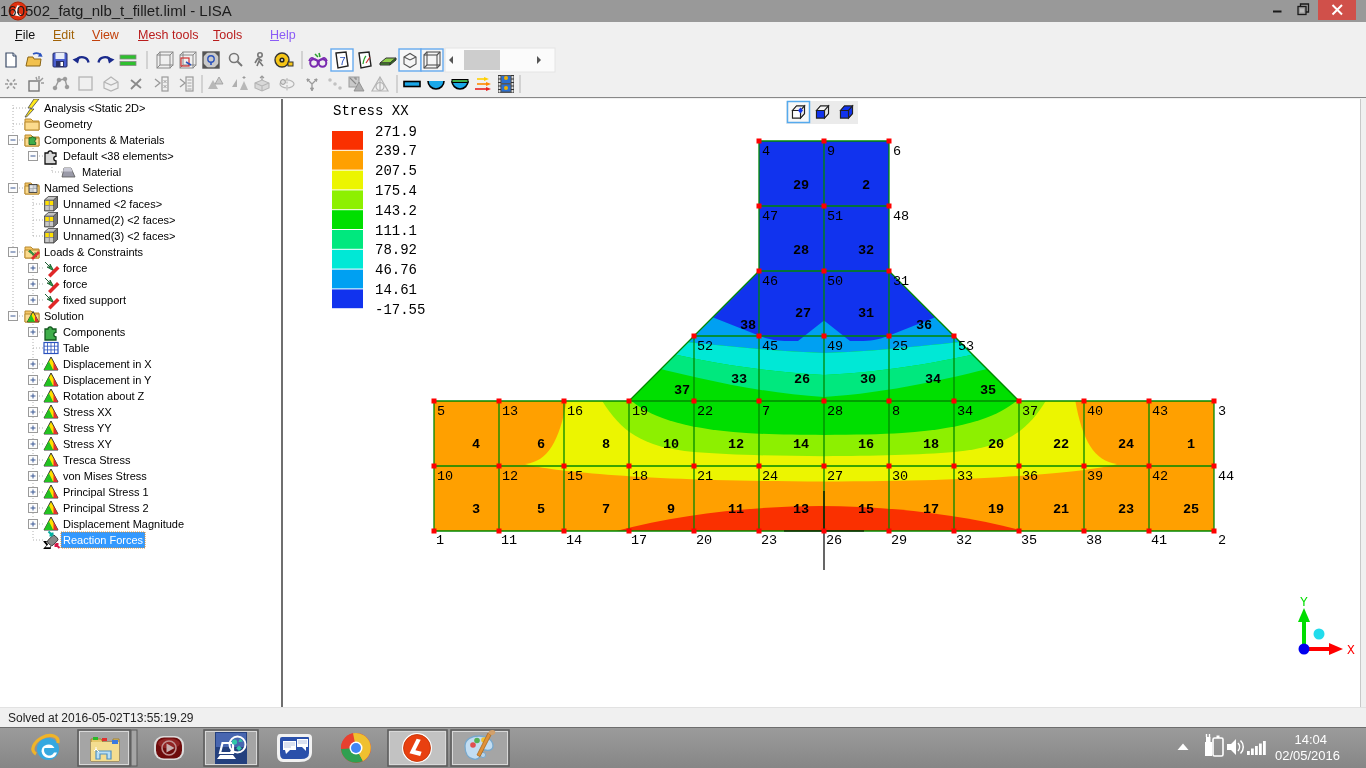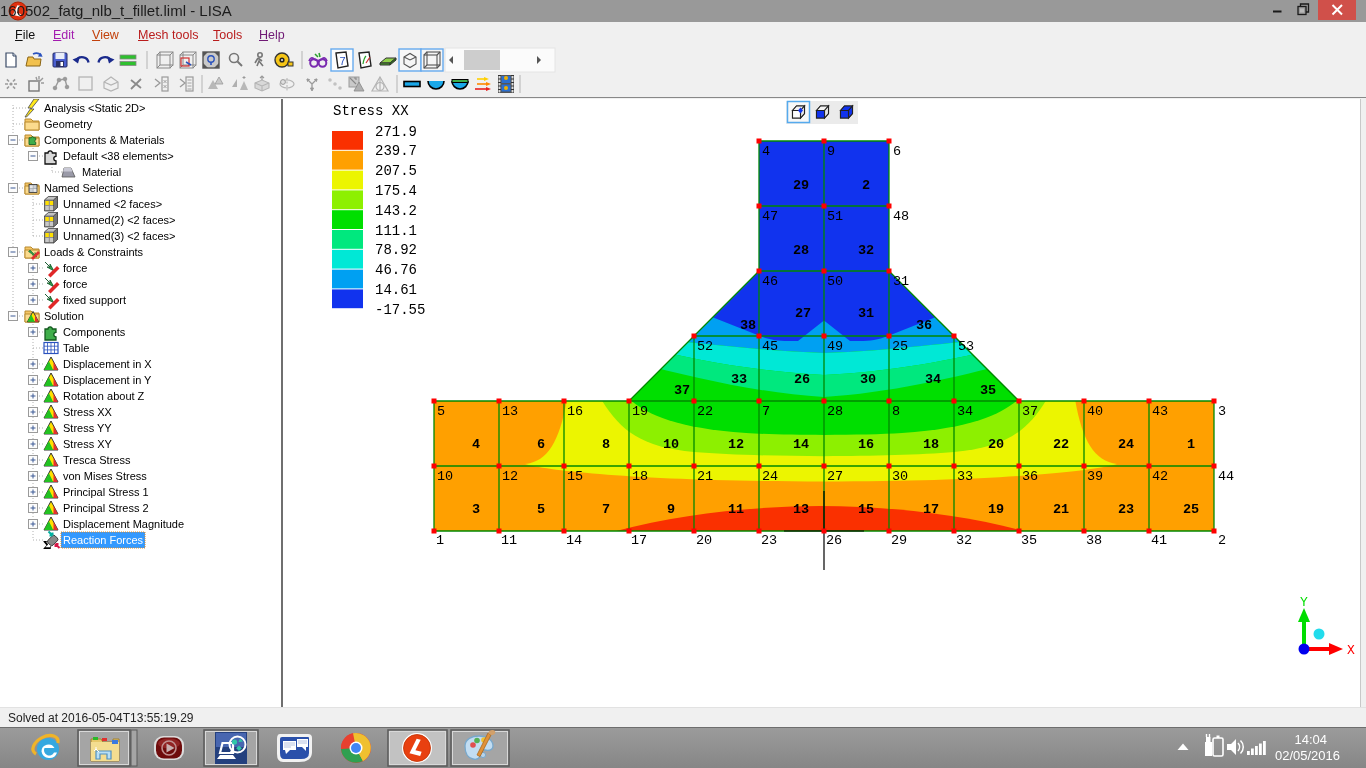--- a/index.html
+++ b/index.html
@@ -24,25 +24,25 @@
 <svg class="abs" style="left:1260px;top:0" width="106" height="22">
     <rect x="58" y="0" width="38" height="20" fill="#d0504a"></rect>
     <rect x="13" y="10.5" width="8.5" height="2" fill="#1a1a1a"></rect>
     <path d="M40.5,6.5 v-2.5 h8 v8 h-2.5" fill="none" stroke="#1a1a1a" stroke-width="1.3"></path>
     <rect x="38" y="6.5" width="8" height="8" fill="#989898" stroke="#1a1a1a" stroke-width="1.3"></rect>
     <rect x="40" y="8.5" width="4" height="4" fill="#b8b8b8"></rect>
     <path d="M72.5,5 l9.5,9.5 m0,-9.5 l-9.5,9.5" stroke="#fff" stroke-width="2"></path>
   </svg>
 <div class="abs" id="menubar">
     <span class="mi" style="left:15px;color:#111"><u>F</u>ile</span>
-    <span class="mi" style="left:53px;color:#a21caf"><u>E</u>dit</span>
+    <span class="mi" style="left:53px;color:#a16207"><u>E</u>dit</span>
     <span class="mi" style="left:92px;color:#c2410c"><u>V</u>iew</span>
     <span class="mi" style="left:138px;color:#b91c1c"><u>M</u>esh tools</span>
     <span class="mi" style="left:213px;color:#b91c1c"><u>T</u>ools</span>
-    <span class="mi" style="left:259px;color:#701a75"><u>H</u>elp</span>
+    <span class="mi" style="left:270px;color:#8b5cf6"><u>H</u>elp</span>
   </div>
 <svg class="abs" style="left:0;top:47px" width="1366" height="51">
     <g transform="translate(11,13)">
       <path d="M-5,-7 L2,-7 L5,-4 L5,7 L-5,7 Z" fill="#fff" stroke="#3a4a66" stroke-width="1.2"></path>
       <path d="M2,-7 L2,-4 L5,-4" fill="#dde4ee" stroke="#3a4a66" stroke-width="1"></path>
     </g>
     <g transform="translate(34,13)">
       <path d="M-8,6 L-6,-3 L-1,-3 L0,-1 L7,-1 L6,6 Z" fill="#f2c14e" stroke="#8a6414" stroke-width="1"></path>
       <path d="M-1,-6 a6,4.5 0 0 1 8,1" fill="none" stroke="#2a52be" stroke-width="1.6"></path>
       <polygon points="8.6,-3.2 6.6,-7.2 3.8,-3.4" fill="#2a52be"></polygon>
@@ -794,21 +794,21 @@
       <line x1="1304" y1="649" x2="1304" y2="618" stroke="#00dd00" stroke-width="4"></line>
       <polygon points="1304,608 1298,622 1310,622" fill="#00dd00"></polygon>
       <text x="1304" y="608" font-family="Liberation Mono,monospace" font-size="13" fill="#00dd00" text-anchor="middle" dy="-2">Y</text>
       <line x1="1304" y1="649" x2="1330" y2="649" stroke="#f00" stroke-width="4"></line>
       <polygon points="1343,649 1329,643 1329,655" fill="#f00"></polygon>
       <text x="1347" y="654" font-family="Liberation Mono,monospace" font-size="13" fill="#f00">X</text>
       <circle cx="1304" cy="649" r="5.5" fill="#0000ee"></circle>
       <circle cx="1319" cy="634" r="5.5" fill="#22dcec"></circle>
     </g>
   </svg>
-<div class="abs" id="statusbar">Solved at 2016-05-04T13:55:19.29</div>
+<div class="abs" id="statusbar">Solved at 2016-05-02T13:55:19.29</div>
 <div class="abs" id="taskbar"></div>
 <svg class="abs" style="left:0;top:727px" width="1366" height="41">
     <rect x="78" y="3" width="52" height="36" fill="#a5a5a5" stroke="#5a5a5a" stroke-width="1.5"></rect>
     <rect x="79.5" y="4.5" width="49" height="33" fill="none" stroke="#d8d8d8" stroke-width="1"></rect>
     <rect x="131" y="3" width="6" height="36" fill="#a5a5a5" stroke="#5a5a5a" stroke-width="1"></rect>
     <rect x="204" y="3" width="54" height="36" fill="#a5a5a5" stroke="#5a5a5a" stroke-width="1.5"></rect>
     <rect x="205.5" y="4.5" width="51" height="33" fill="none" stroke="#d8d8d8" stroke-width="1"></rect>
     <rect x="388" y="3" width="59" height="36" fill="#c2c2c2" stroke="#5a5a5a" stroke-width="1.5"></rect>
     <rect x="389.5" y="4.5" width="56" height="33" fill="none" stroke="#d8d8d8" stroke-width="1"></rect>
     <rect x="451" y="3" width="58" height="36" fill="#a5a5a5" stroke="#5a5a5a" stroke-width="1.5"></rect>

